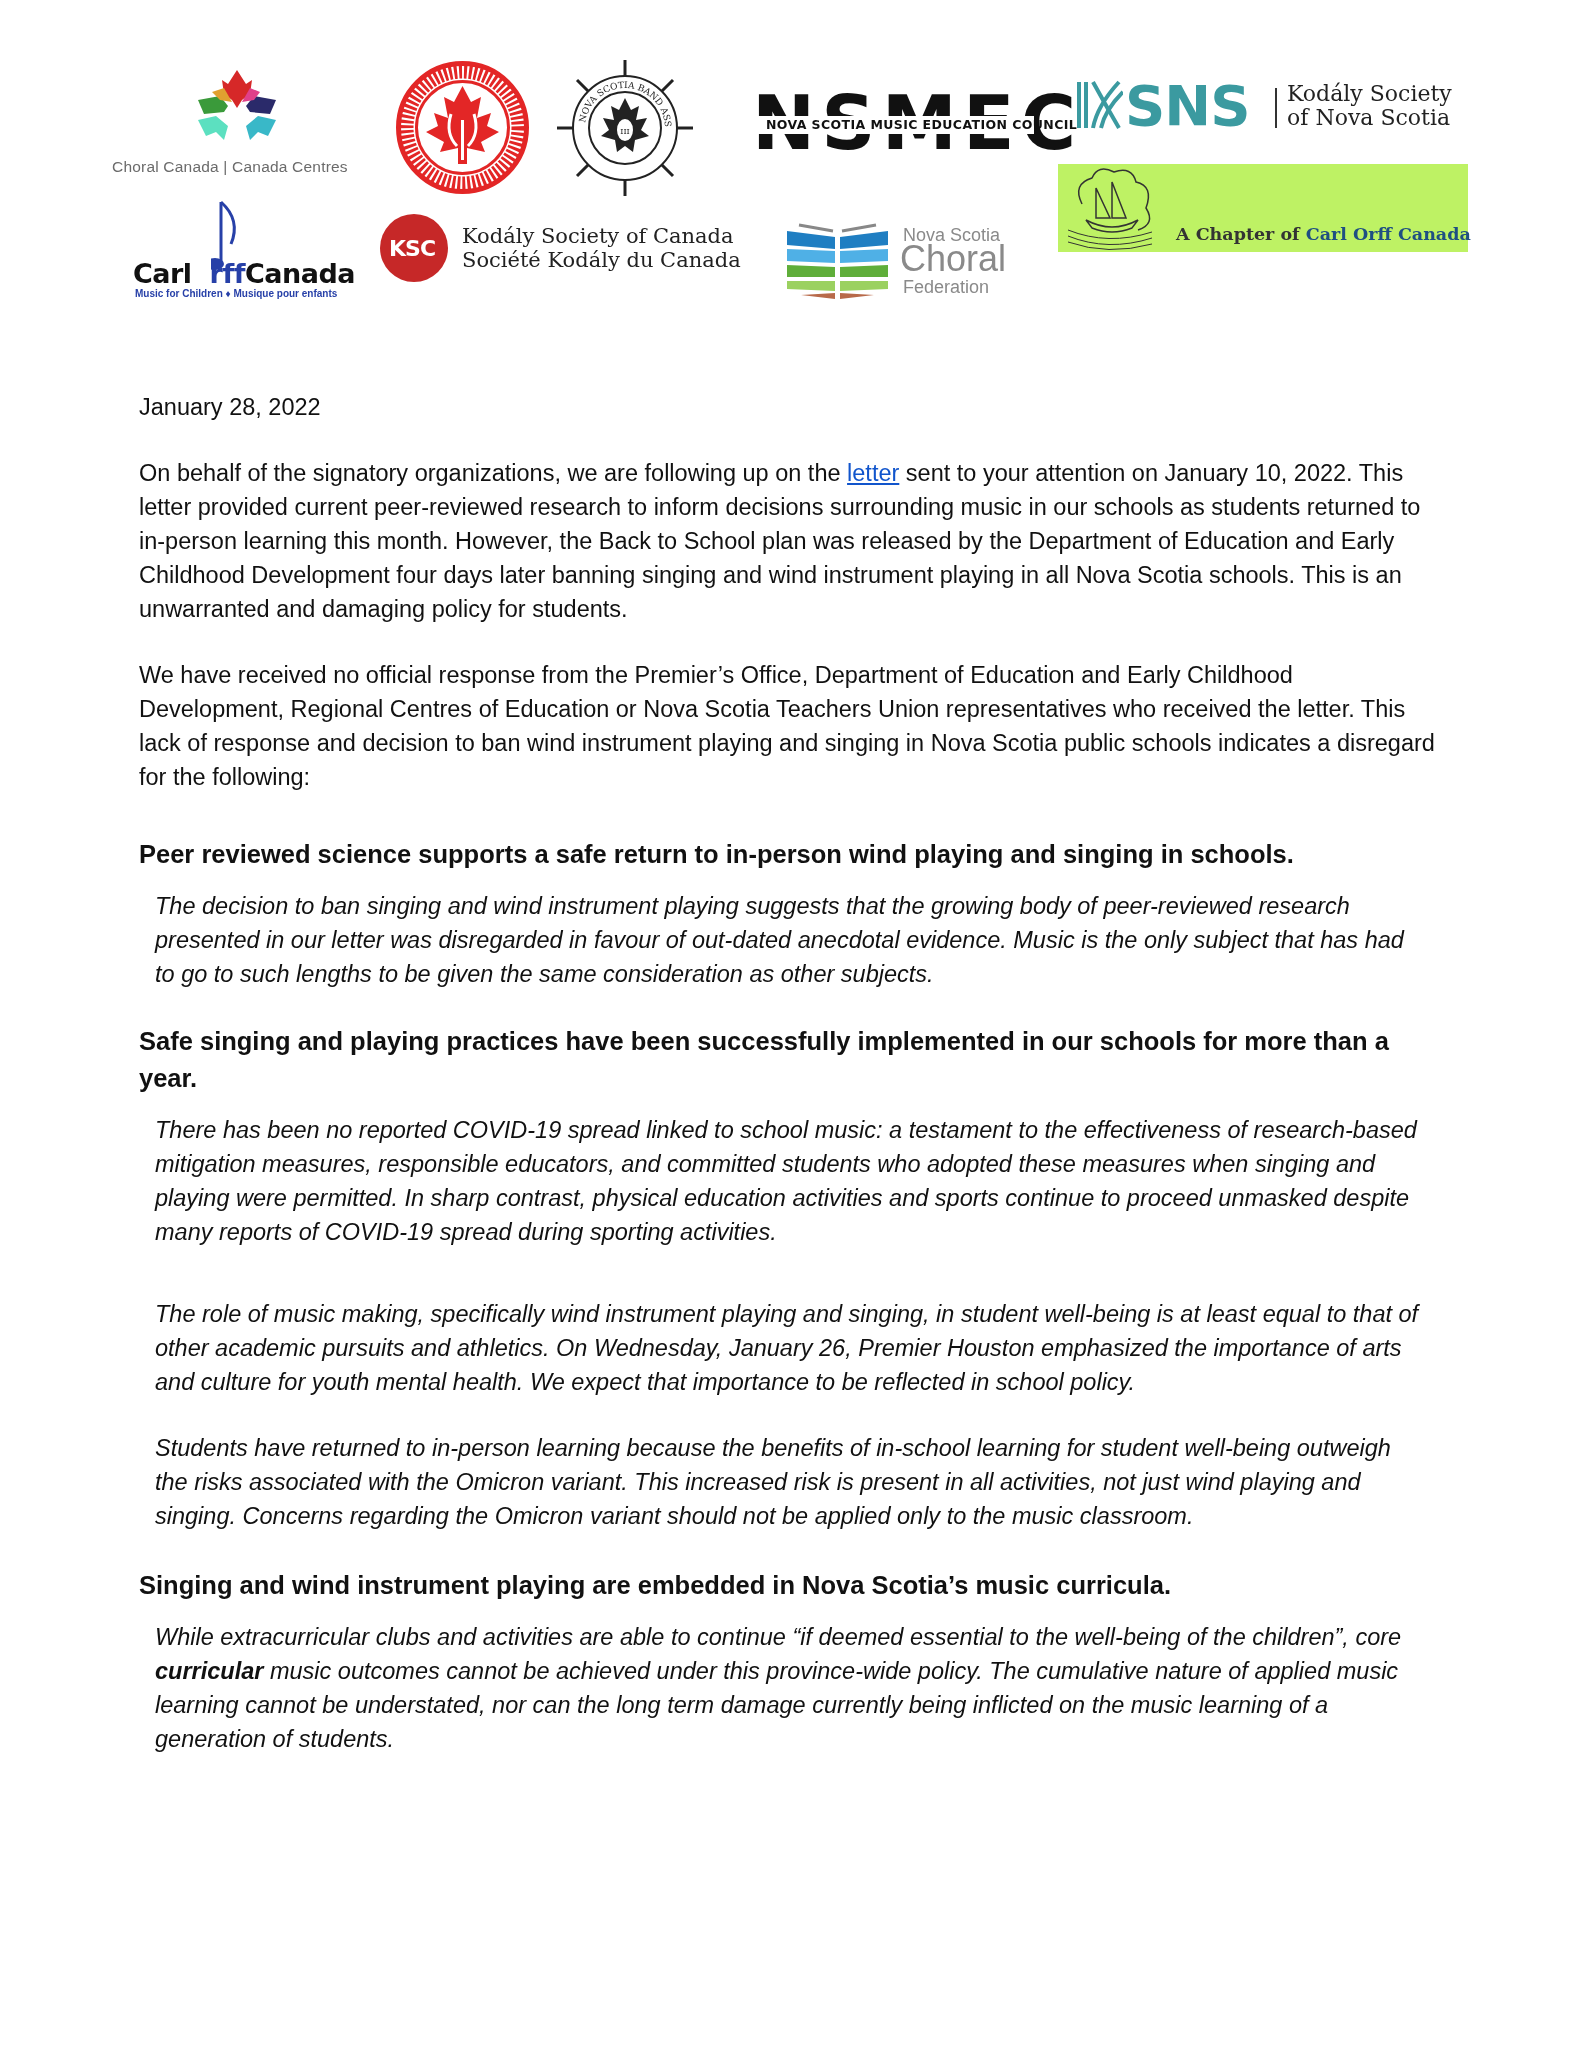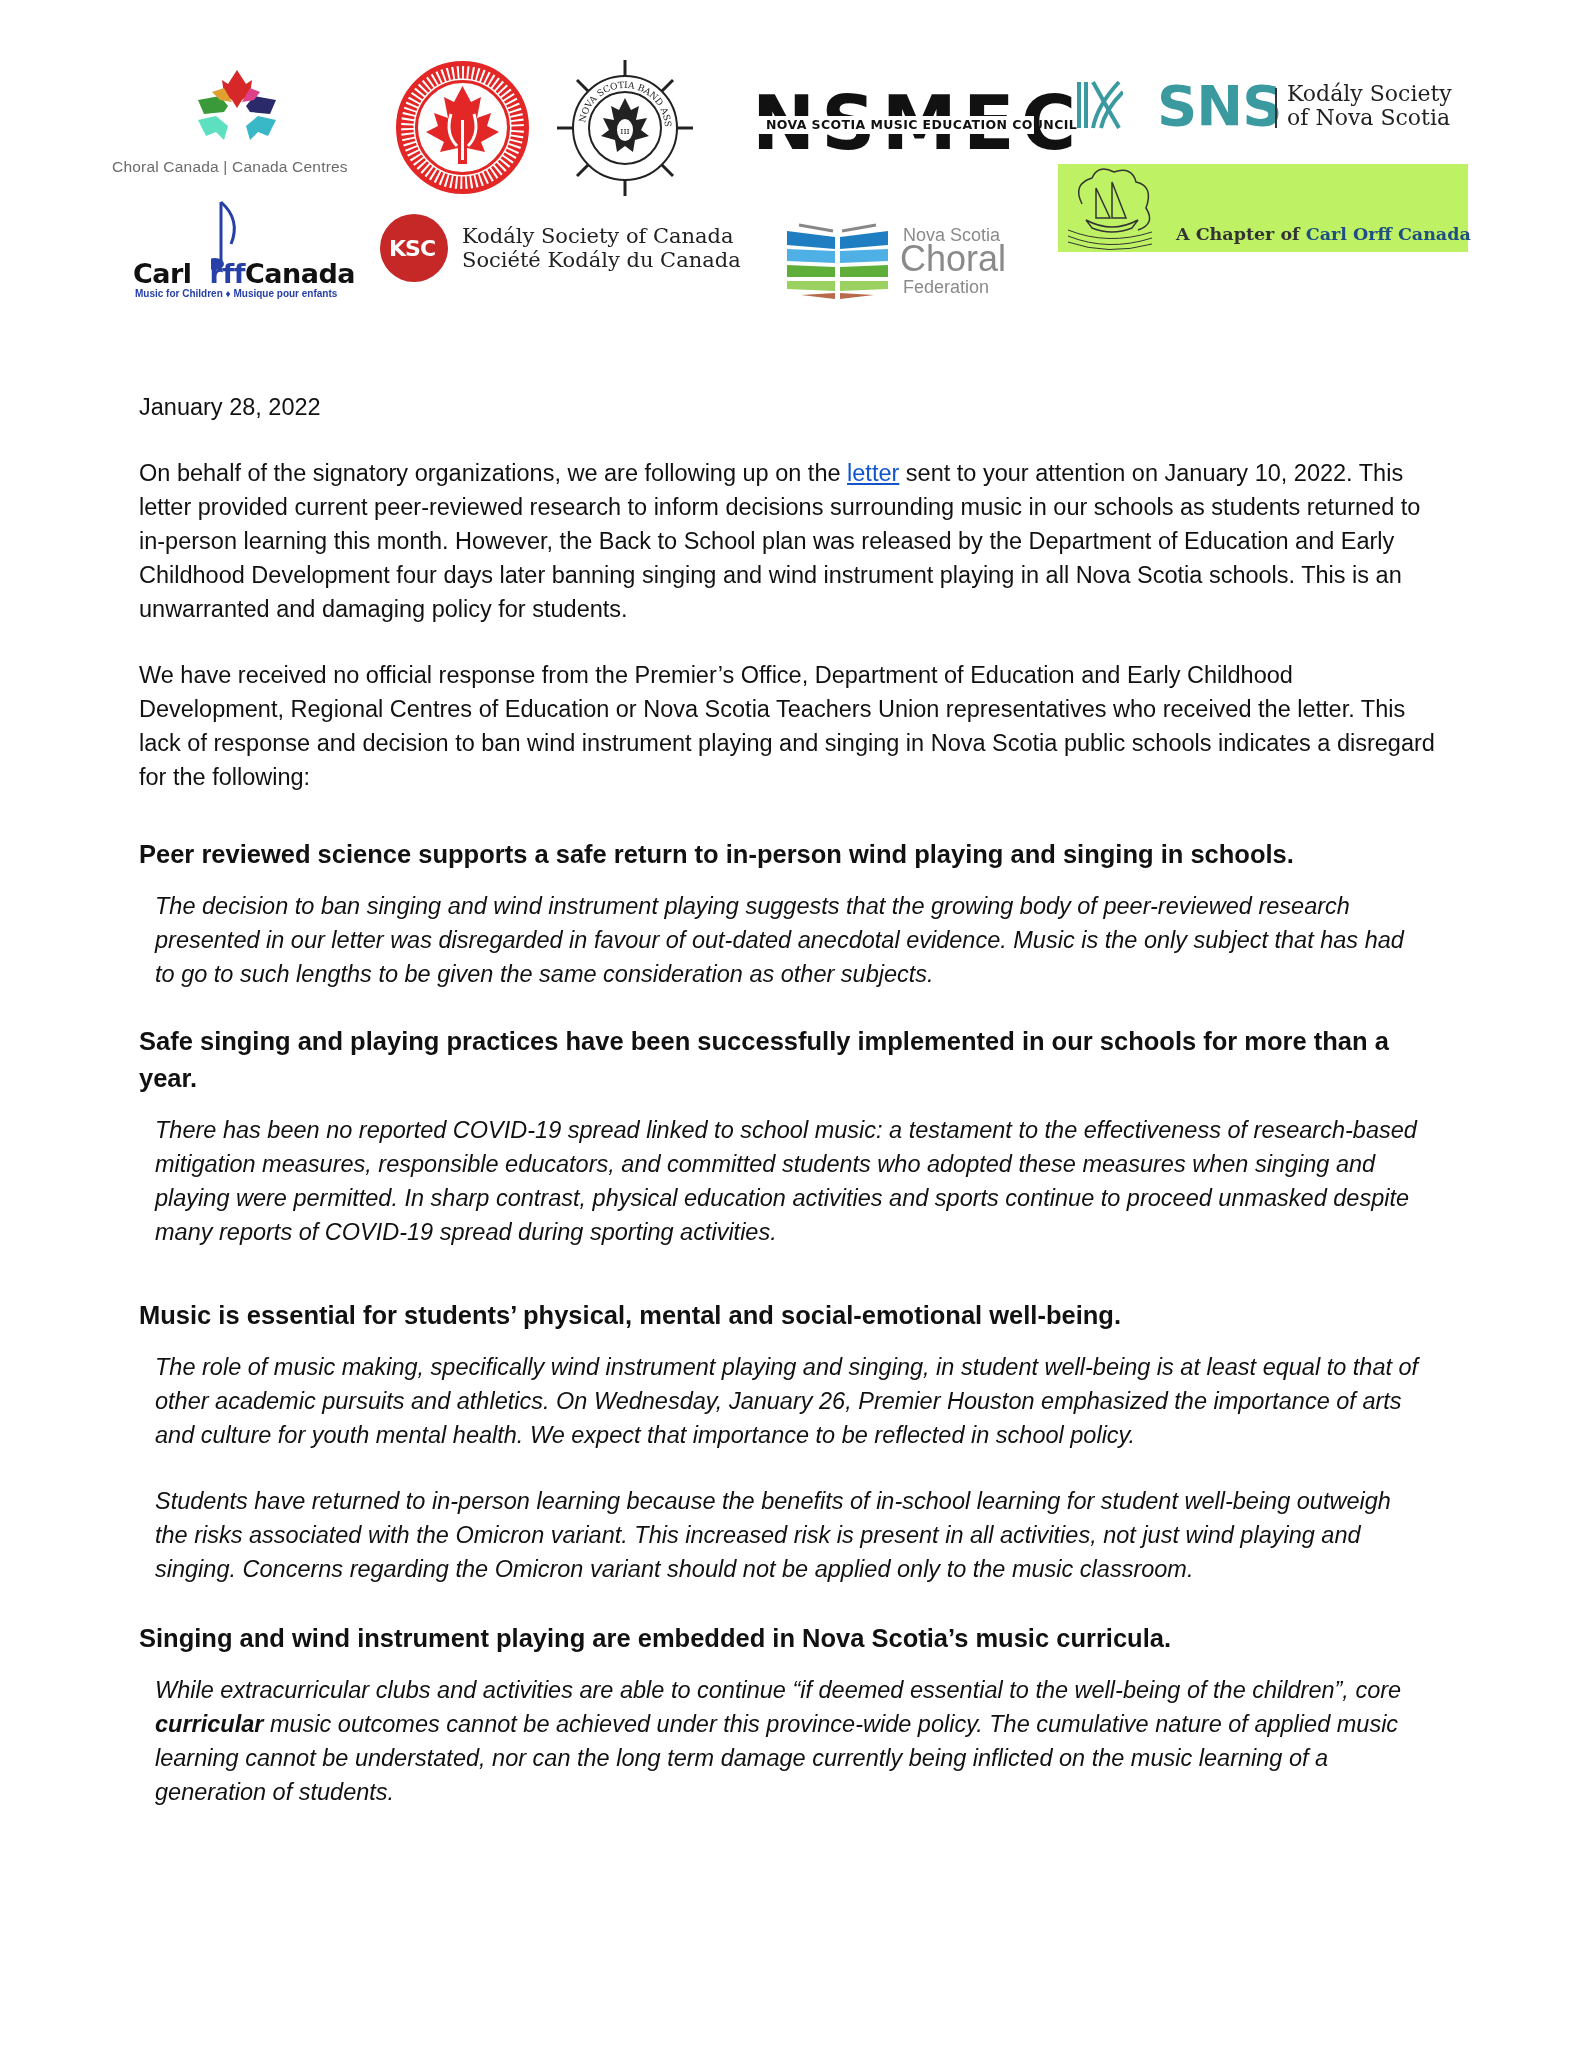--- a/index.html
+++ b/index.html
@@ -23,21 +23,21 @@
 
   
   .lg-nsmec { left: 752px; top: 92px; width: 282px; height: 62px; }
   .lg-nsmec .big { position: absolute; left: 0; top: -6px; font-size: 74px; font-weight: bold; letter-spacing: 6px; color: #111; line-height: 74px; font-family: "DejaVu Sans", sans-serif; transform: scaleX(1.02); transform-origin: left; }
   .lg-nsmec .bar { position: absolute; left: 0; top: 24px; width: 282px; height: 18px; background: #ffffff; }
   .lg-nsmec .sub { position: absolute; left: 14px; top: 25px; font-size: 12.5px; font-weight: bold; color: #111; letter-spacing: 0.4px; white-space: nowrap; font-family: "DejaVu Sans", sans-serif; }
 
   
   .lg-ksns { left: 1075px; top: 80px; width: 400px; height: 60px; }
   .lg-ksns .mark { position: absolute; left: 0; top: 0; }
-  .lg-ksns .word { position: absolute; left: 50px; top: -4px; font-size: 56px; font-weight: bold; color: #3b9aa0; letter-spacing: -1px; line-height: 60px; font-family: "DejaVu Sans", sans-serif; margin-left: 32px; }
+  .lg-ksns .word { position: absolute; left: 50px; top: -4px; font-size: 56px; font-weight: bold; color: #3b9aa0; letter-spacing: -1px; line-height: 60px; font-family: "DejaVu Sans", sans-serif; }
   .lg-ksns .sep { position: absolute; left: 200px; top: 8px; width: 2px; height: 40px; background: #333; }
   .lg-ksns .name { position: absolute; left: 212px; top: 2px; font-family: "DejaVu Serif", serif; font-size: 22px; line-height: 24px; color: #222; white-space: nowrap; }
 
   
   .lg-orff { left: 133px; top: 200px; width: 215px; height: 100px; }
   .lg-orff .word { position: absolute; left: 0; top: 58px; font-size: 27px; font-weight: bold; color: #111; letter-spacing: -0.5px; white-space: nowrap; font-family: "DejaVu Sans", sans-serif; }
   .lg-orff .word .blue { color: #2740a8; }
   .lg-orff .tag { position: absolute; left: 2px; top: 88px; font-size: 10px; color: #2740a8; white-space: nowrap; font-weight: bold; }
   .lg-orff svg { position: absolute; left: 78px; top: 0; }
 
@@ -208,21 +208,20 @@
     <p class="heading">Peer reviewed science supports a safe return to in-person wind playing and singing in schools.</p>
     <p class="body">The decision to ban singing and wind instrument playing suggests that the growing body of peer-reviewed research presented in our letter was disregarded in favour of out-dated anecdotal evidence. Music is the only subject that has had to go to such lengths to be given the same consideration as other subjects.</p>
   </div>
 
   <div class="section" style="margin-bottom:48px">
     <p class="heading">Safe singing and playing practices have been successfully implemented in our schools for more than a year.</p>
     <p class="body">There has been no reported COVID-19 spread linked to school music: a testament to the effectiveness of research-based mitigation measures, responsible educators, and committed students who adopted these measures when singing and playing were permitted. In sharp contrast, physical education activities and sports continue to proceed unmasked despite many reports of COVID-19 spread during sporting activities.</p>
   </div>
 
   <div class="section" style="margin-bottom:34px">
-    <p class="heading">Music is essential for students’ physical, mental and social-emotional well-being.</p>
     <p class="body" style="margin-bottom:32px">The role of music making, specifically wind instrument playing and singing, in student well-being is at least equal to that of other academic pursuits and athletics. On Wednesday, January 26, Premier Houston emphasized the importance of arts and culture for youth mental health. We expect that importance to be reflected in school policy.</p>
     <p class="body">Students have returned to in-person learning because the benefits of in-school learning for student well-being outweigh the risks associated with the Omicron variant. This increased risk is present in all activities, not just wind playing and singing. Concerns regarding the Omicron variant should not be applied only to the music classroom.</p>
   </div>
 
   <div class="section">
     <p class="heading">Singing and wind instrument playing are embedded in Nova Scotia’s music curricula.</p>
     <p class="body"><span>While extracurricular clubs and activities are able to continue “if deemed essential to the well-being of the children”, core </span><strong>curricular</strong><span> music outcomes cannot be achieved under this province-wide policy. The cumulative nature of applied music learning cannot be understated, nor can the long term damage currently being inflicted on the music learning of a generation of students.</span></p>
   </div>
 </div>
 

